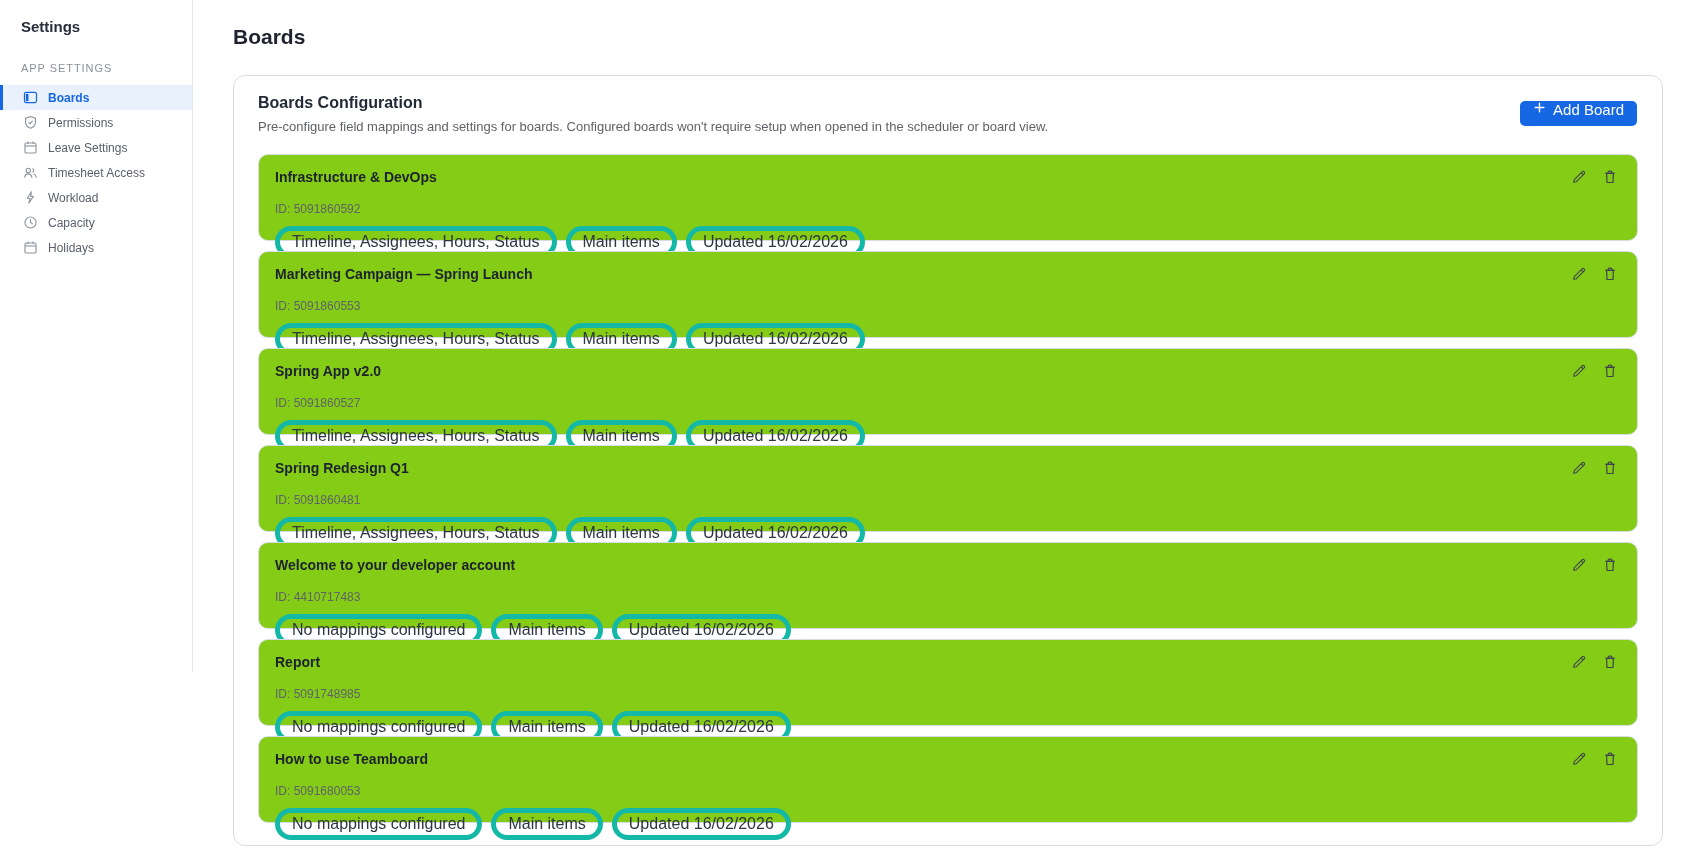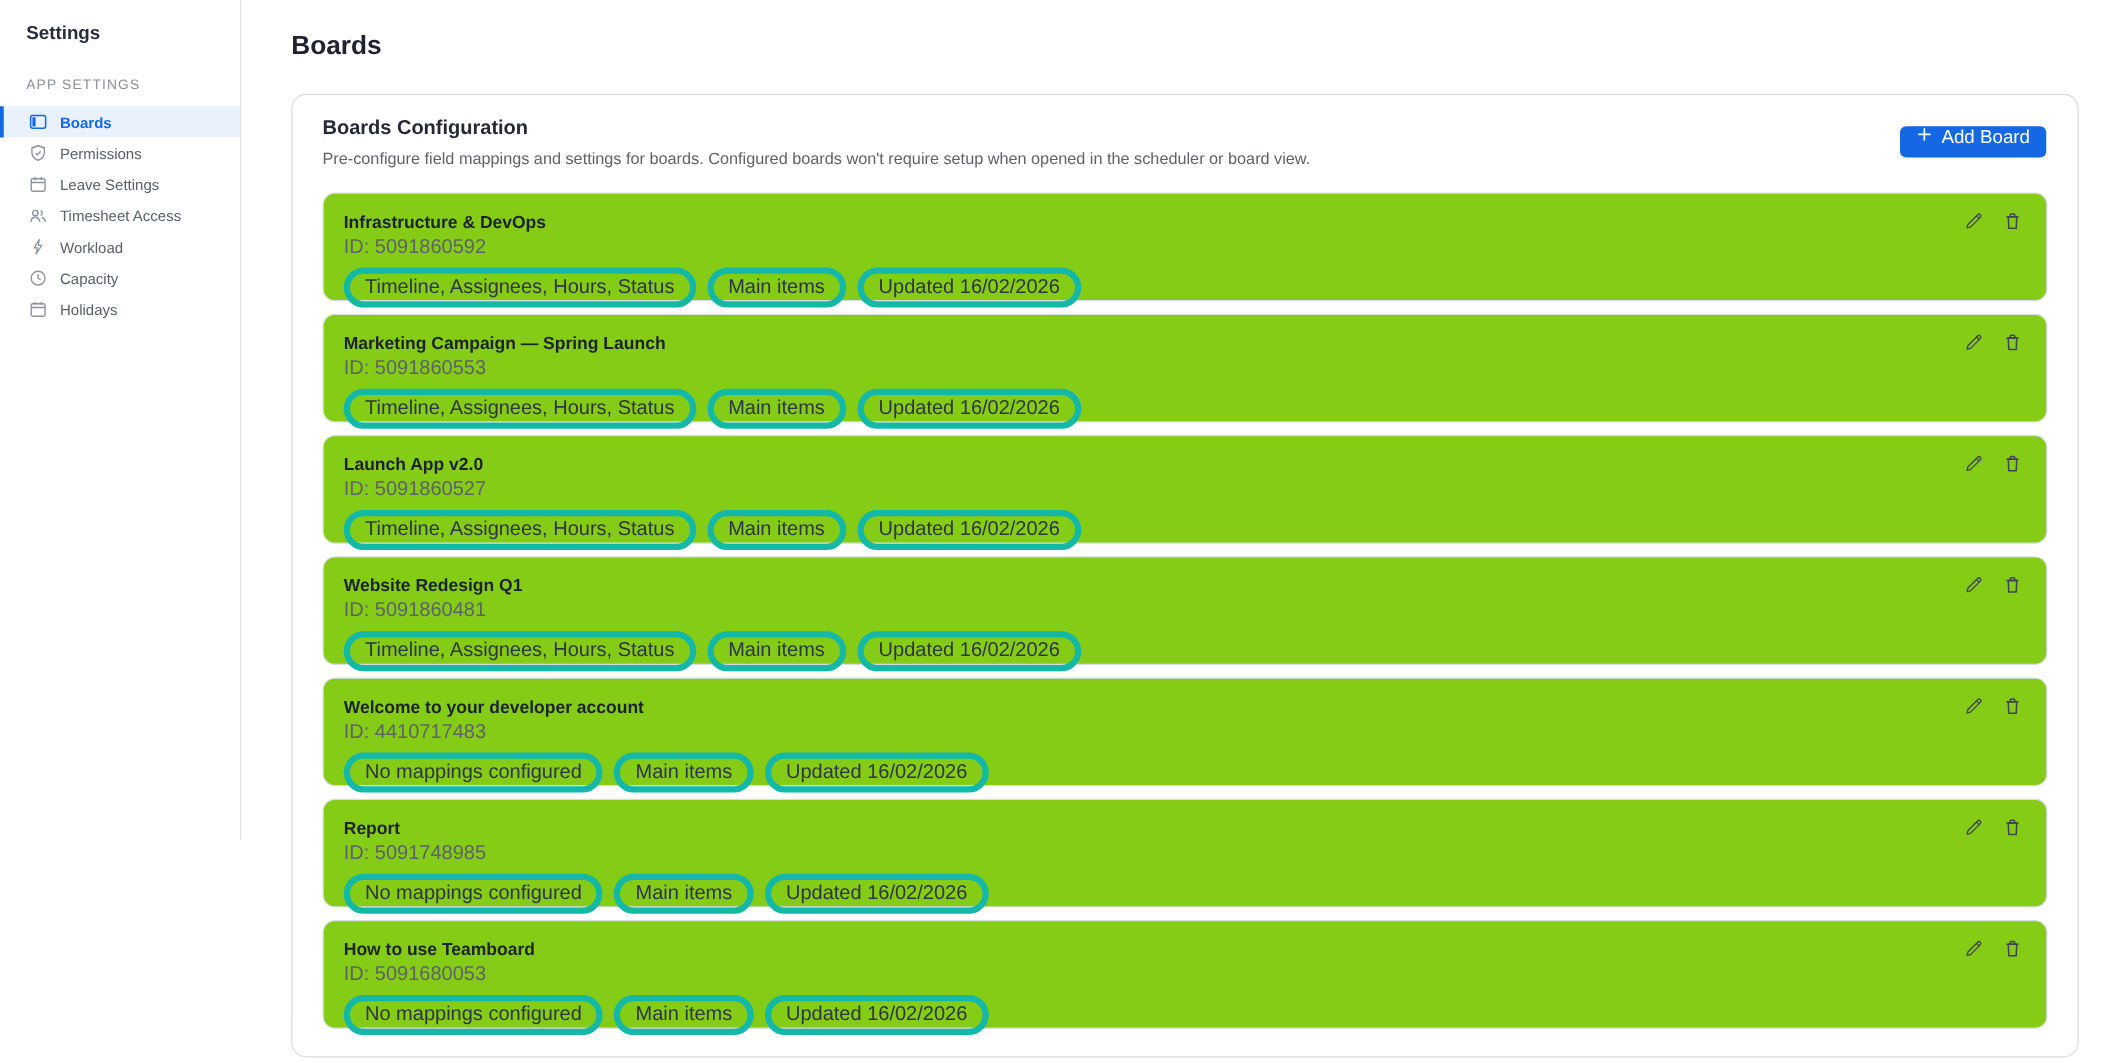--- a/index.html
+++ b/index.html
@@ -38,21 +38,21 @@
   .panel-desc{font-size:13px;line-height:18px;color:var(--text_gray);margin:5px 0 0;max-width:1100px}
 
   .add-btn{position:absolute;top:25px;right:25px;height:25px;display:flex;align-items:flex-start;gap:7px;
     background:var(--accent);color:#fff;border:none;border-radius:5px;padding:0 13px;
     font-family:"Liberation Sans",sans-serif;font-size:15px;font-weight:500;cursor:pointer}
   .add-btn svg{width:13px;height:13px;display:block}
 
   .board-list{margin-top:18px;display:flex;flex-direction:column;gap:10px}
   .board-card{position:relative;box-sizing:border-box;height:87px;border:1px solid var(--border);border-radius:10px;padding:13px 16px 16px;background:#84cc16}
   .bc-title{font-size:14px;line-height:19px;font-weight:700;margin:0;color:#1D222E}
-  .bc-id{font-size:16px;line-height:15px;color:var(--text_gray);margin-top:3px}
+  .bc-id{font-size:12px;line-height:15px;color:var(--text_gray);margin-top:15px}
   .chips{display:flex;gap:9px;margin-top:9px}
   .chip{display:inline-flex;align-items:center;height:21px;box-sizing:border-box;border:5px solid #14b8a6;border-radius:999px;padding:11px 12px;font-size:16px;color:#2E3543;white-space:nowrap}
 
   .bc-actions{position:absolute;top:12px;right:17px;display:flex;gap:11px}
   .icon-btn{background:none;border:none;padding:2px;margin:0;cursor:pointer;color:#3F444E;display:flex}
   .icon-btn svg{width:16px;height:16px;display:block}
 </style>
 </head>
 <body>
 
@@ -220,21 +220,21 @@
               </button>
             <button class="icon-btn">
                 <svg viewBox="0 0 16 16">
                   <use href="#ic-trash"></use>
                 </svg>
               </button>
           </div>
         </article>
 
         <article class="board-card">
-          <h3 class="bc-title">Launch App v2.0</h3>
+          <h3 class="bc-title">Spring App v2.0</h3>
           <div class="bc-id">ID: 5091860527</div>
           <div class="chips">
             <span class="chip">Timeline, Assignees, Hours, Status</span>
             <span class="chip">Main items</span>
             <span class="chip">Updated 16/02/2026</span>
           </div>
           <div class="bc-actions">
             <button class="icon-btn">
                 <svg viewBox="0 0 16 16">
                   <use href="#ic-pencil"></use>
@@ -242,21 +242,21 @@
               </button>
             <button class="icon-btn">
                 <svg viewBox="0 0 16 16">
                   <use href="#ic-trash"></use>
                 </svg>
               </button>
           </div>
         </article>
 
         <article class="board-card">
-          <h3 class="bc-title">Website Redesign Q1</h3>
+          <h3 class="bc-title">Spring Redesign Q1</h3>
           <div class="bc-id">ID: 5091860481</div>
           <div class="chips">
             <span class="chip">Timeline, Assignees, Hours, Status</span>
             <span class="chip">Main items</span>
             <span class="chip">Updated 16/02/2026</span>
           </div>
           <div class="bc-actions">
             <button class="icon-btn">
                 <svg viewBox="0 0 16 16">
                   <use href="#ic-pencil"></use>

